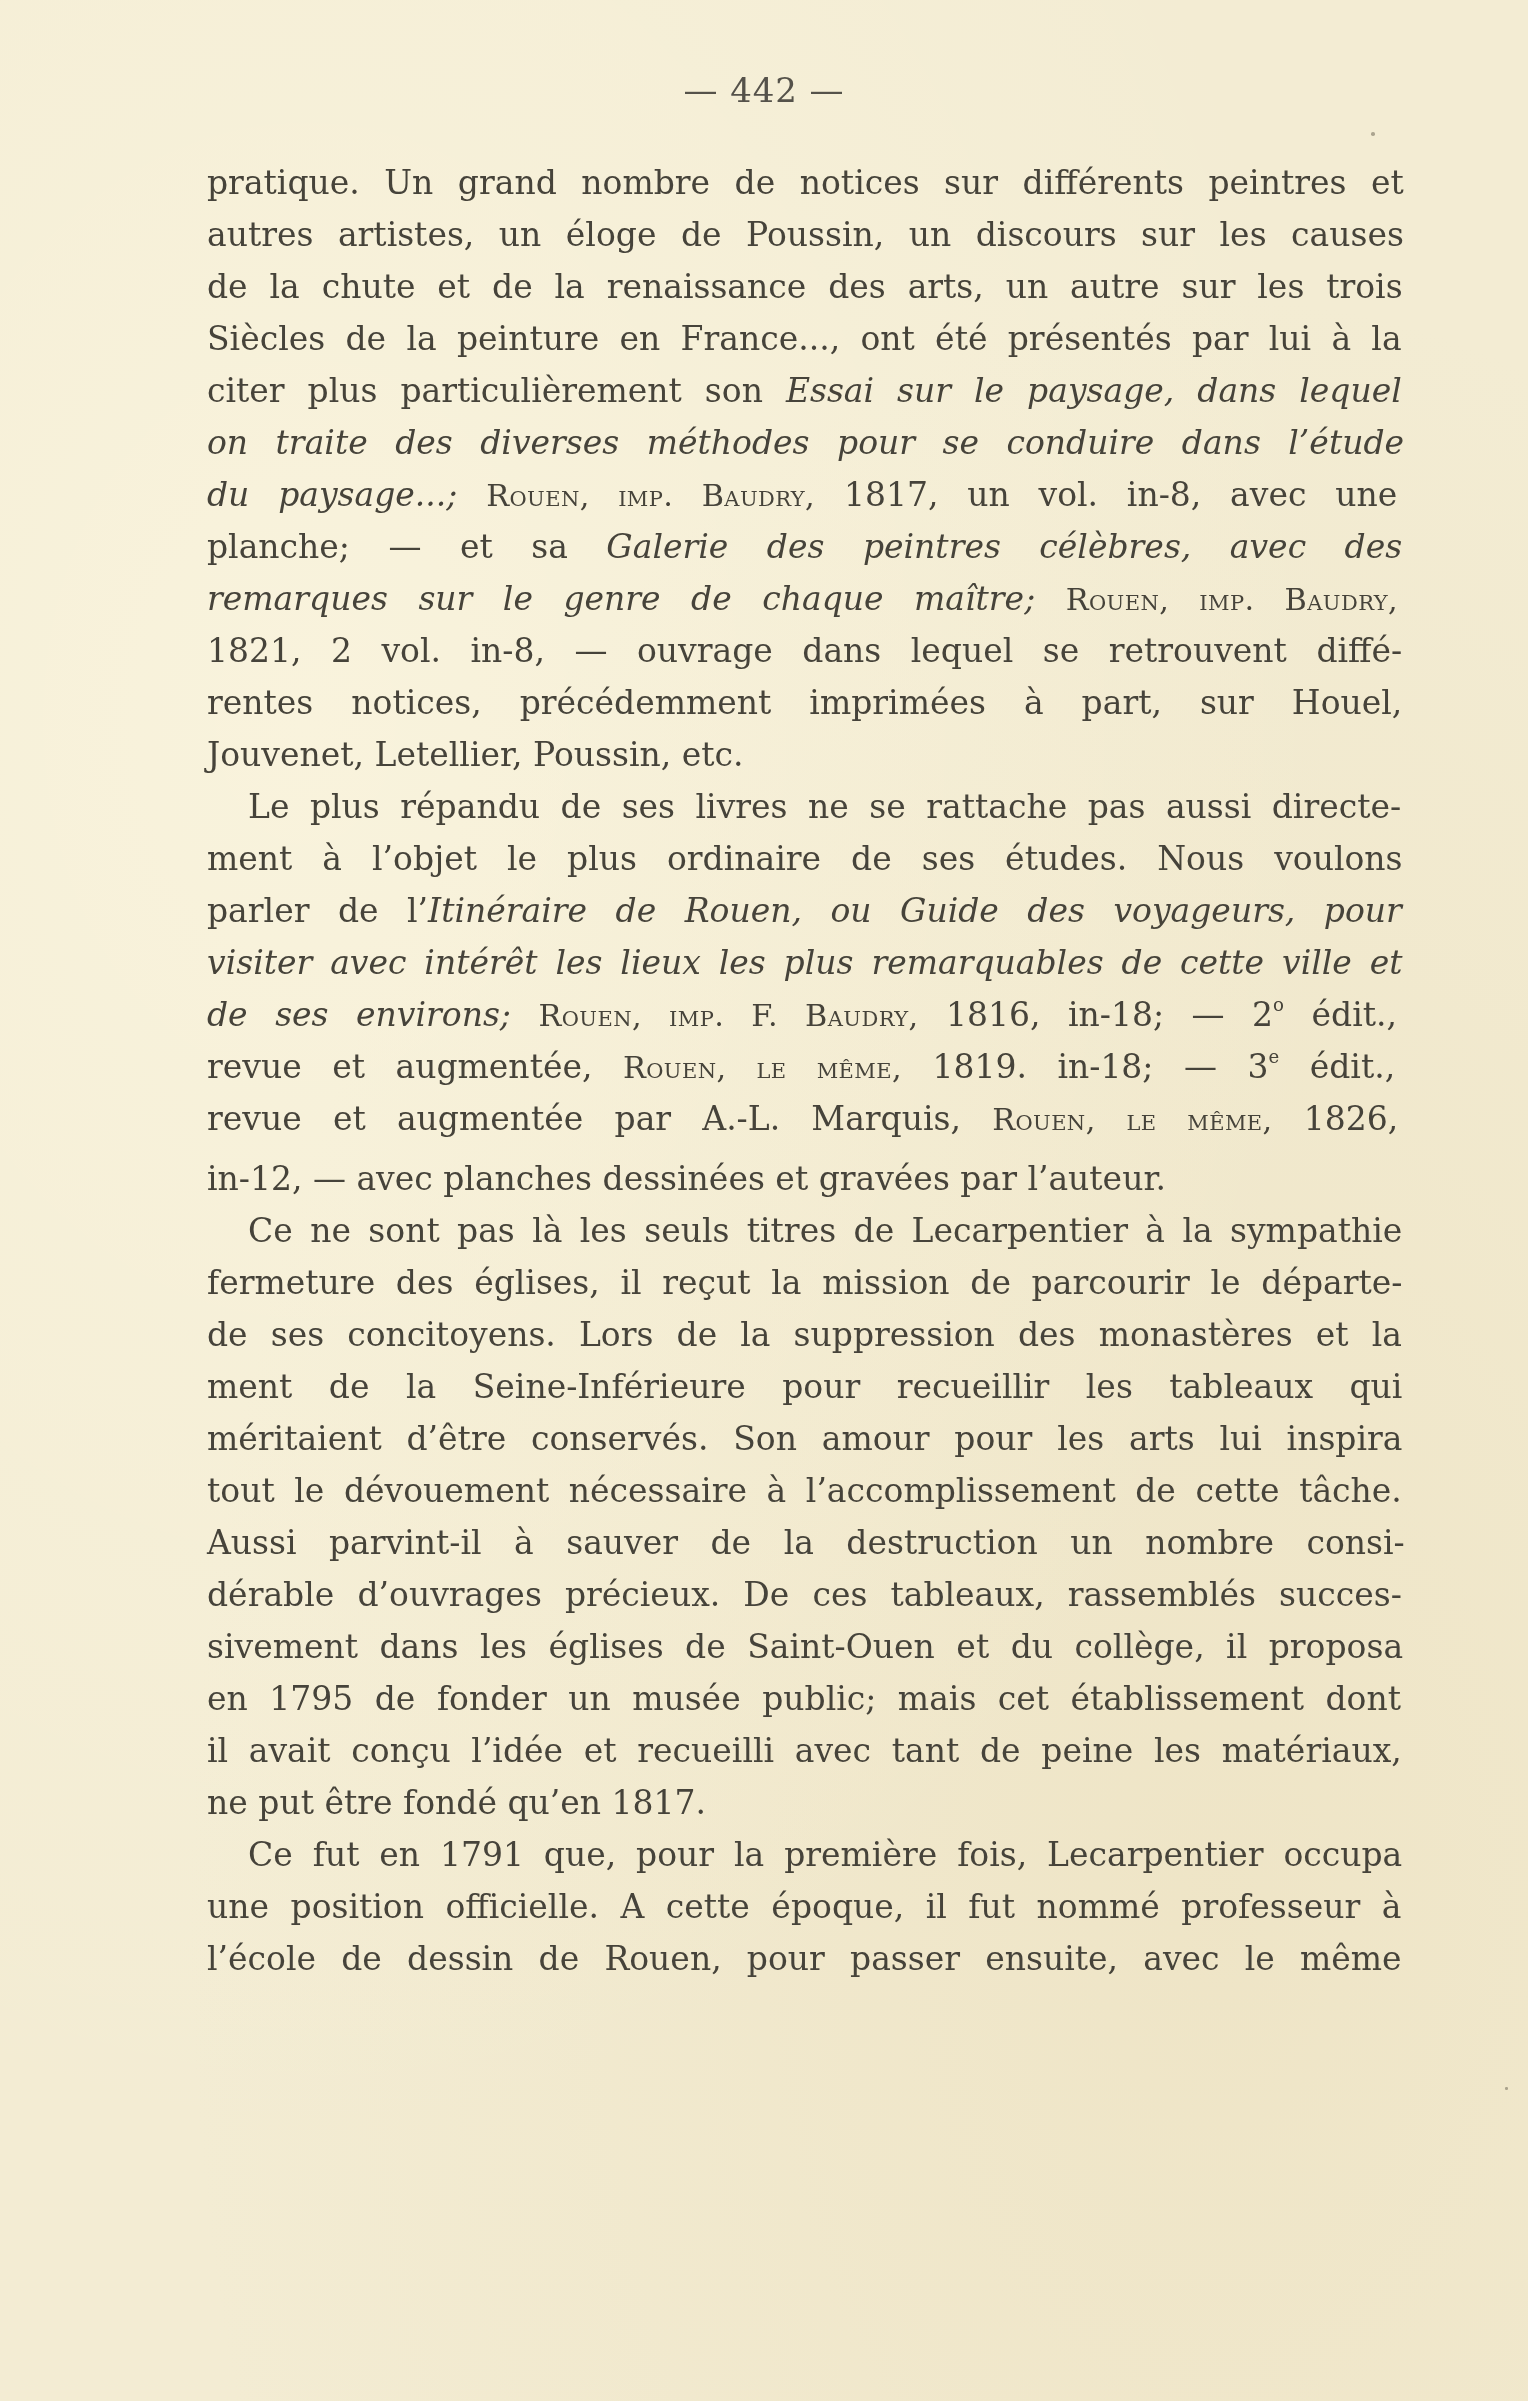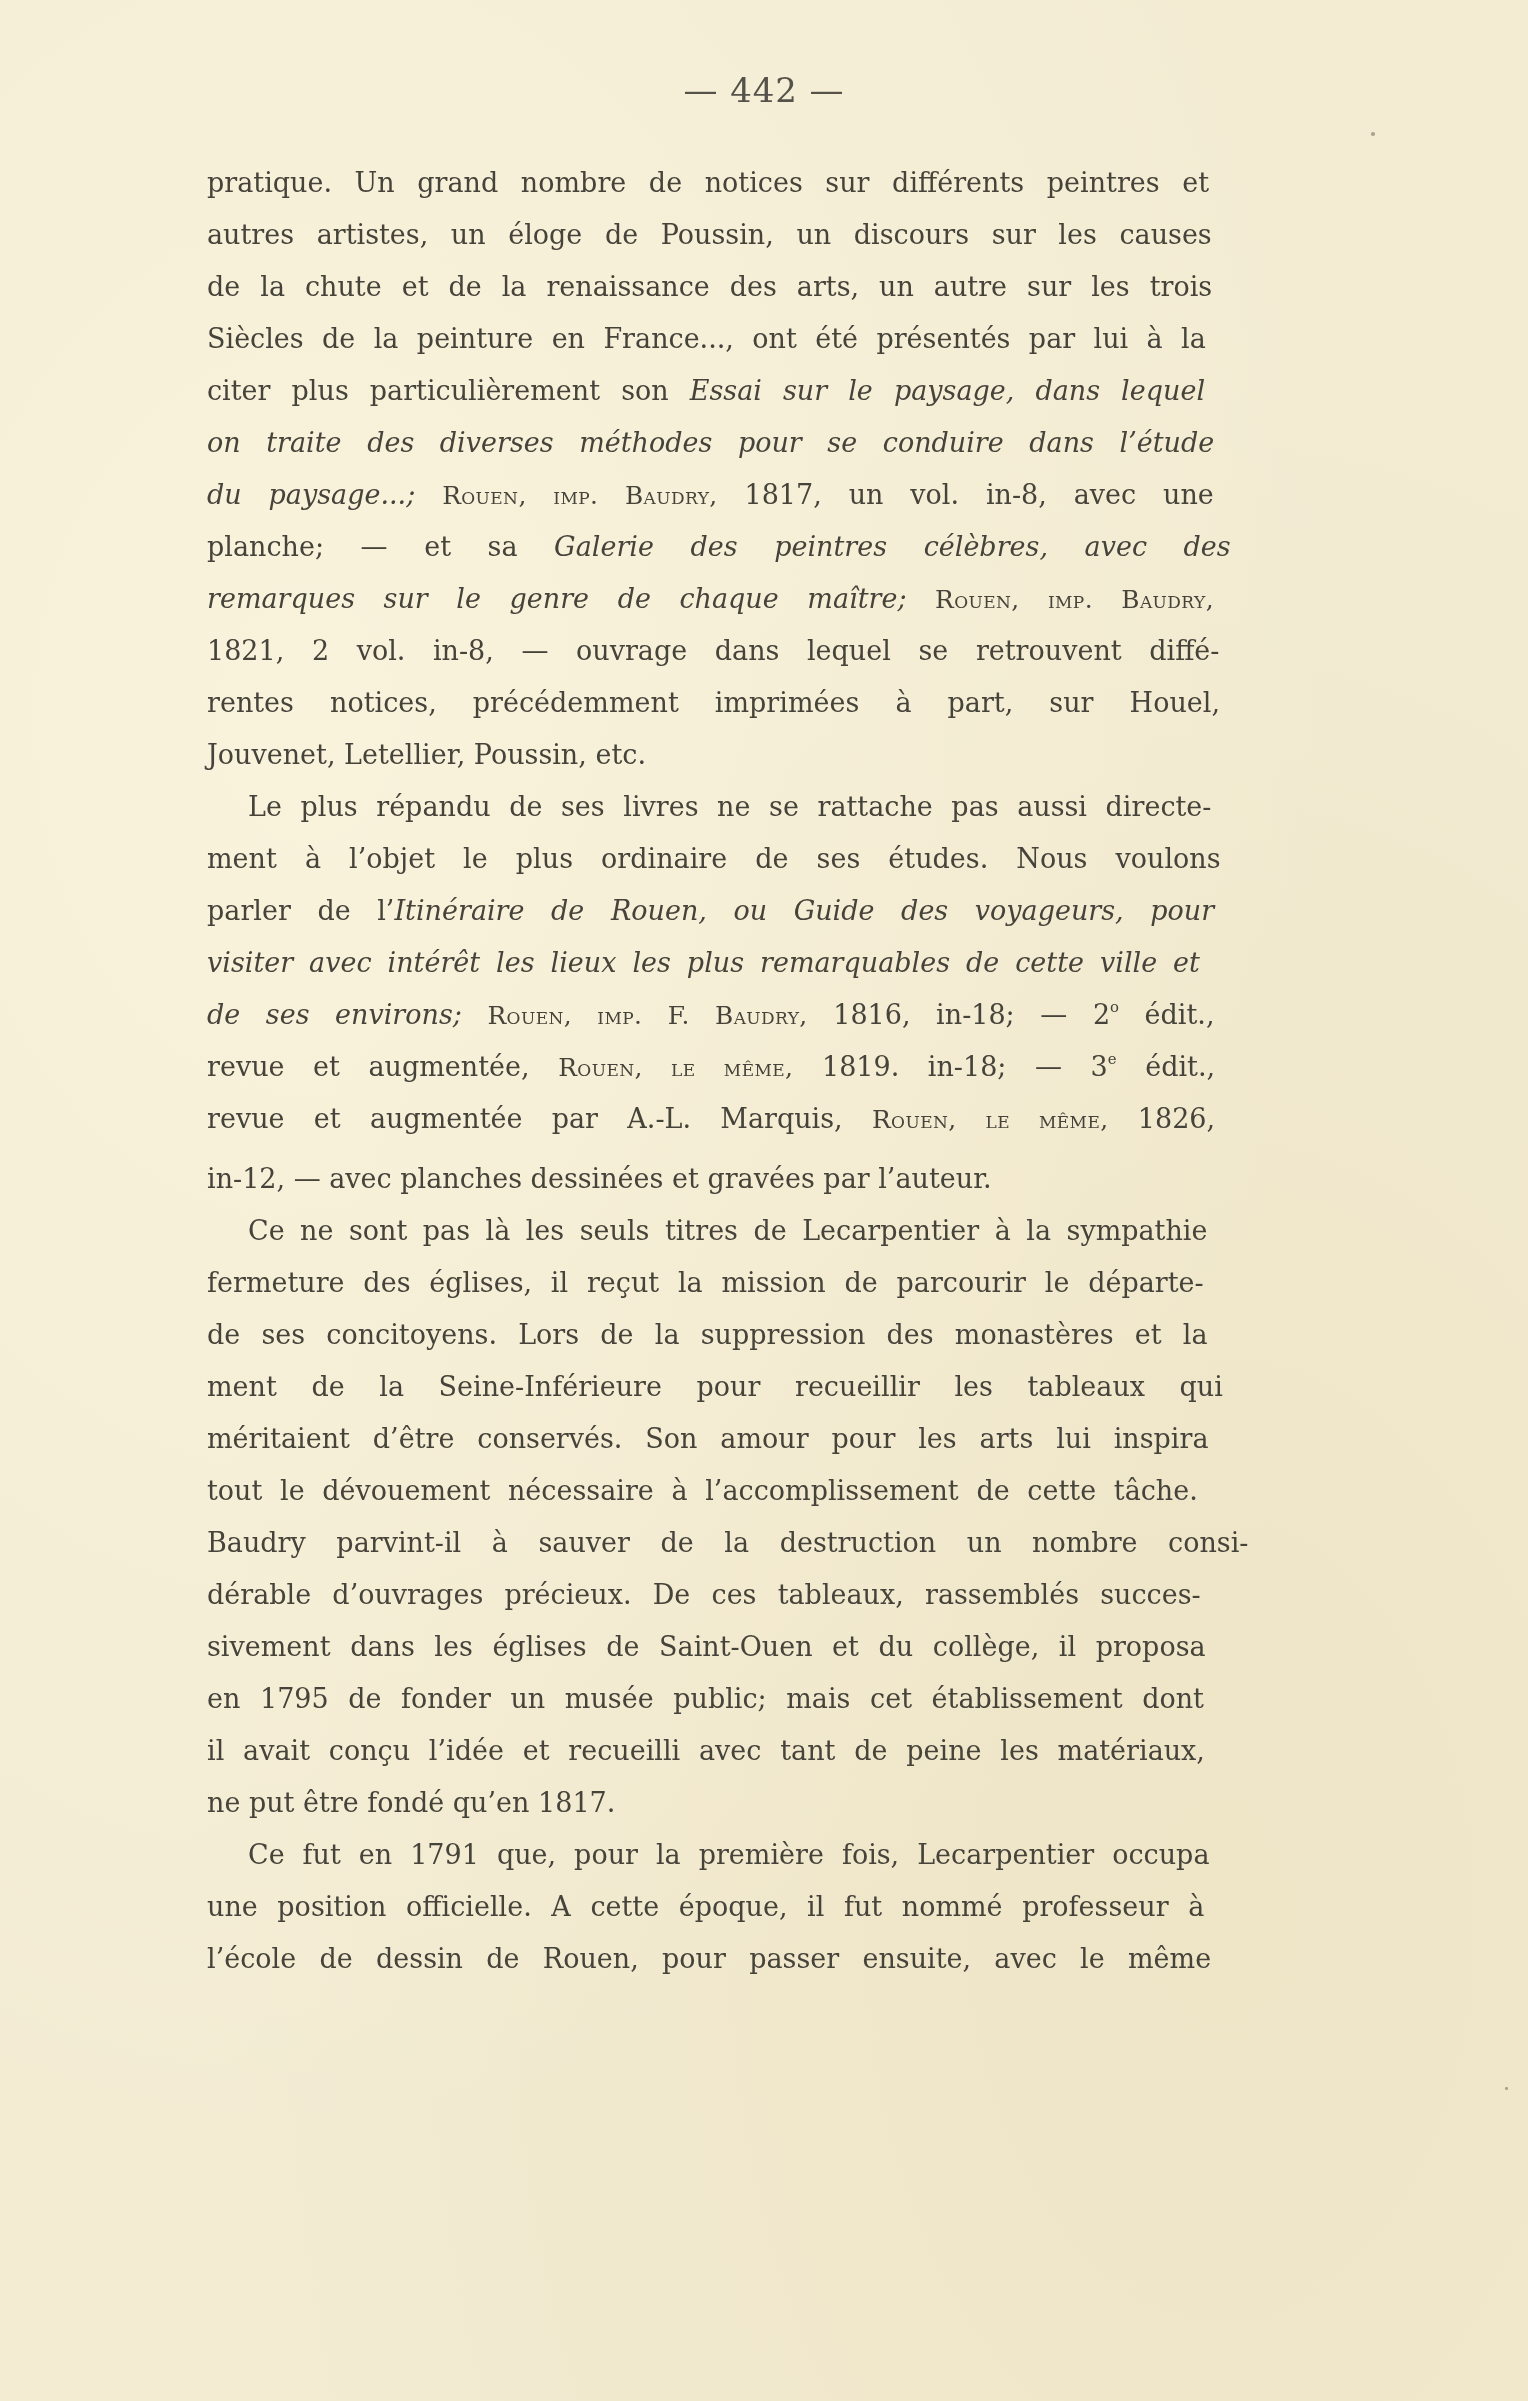--- a/index.html
+++ b/index.html
@@ -31,21 +31,21 @@
   .text-block {
     position: absolute;
     left: 207px;
     top: 157px;
     width: 1195px;
   }
   .line {
     display: block;
     height: 52px;
     line-height: 52px;
-    font-size: 27px;
+    font-size: 33px;
     white-space: nowrap;
     text-align: justify;
     text-align-last: justify;
     overflow: visible;
   }
   .line.last {
     text-align-last: left;
   }
   .line.indent {
     padding-left: 41px;
@@ -87,21 +87,21 @@
     <div class="line" style="text-align: left; text-align-last: left; word-spacing: 17px;"><span style="white-space: nowrap;"><span class="seg it">de ses environs; </span><span class="seg sc">Rouen, imp. F. Baudry,</span><span class="seg"> 1816, in-18; — 2</span><sup>o</sup><span class="seg"> édit.,</span></span></div>
     <div class="line" style="text-align: left; text-align-last: left; word-spacing: 20px;"><span style="white-space: nowrap;"><span class="seg">revue et augmentée, </span><span class="seg sc">Rouen, le même,</span><span class="seg"> 1819. in-18; — 3</span><sup>e</sup><span class="seg"> édit.,</span></span></div>
     <div class="line" style="text-align: left; text-align-last: left; word-spacing: 20.7px;"><span style="white-space: nowrap;"><span class="seg">revue et augmentée par A.-L. Marquis, </span><span class="seg sc">Rouen, le même,</span><span class="seg"> 1826,</span></span></div>
     <div class="line last" style="text-align: left; text-align-last: left; margin-top: 8px;"><span style="white-space: nowrap;"><span class="seg">in-12, — avec planches dessinées et gravées par l’auteur.</span></span></div>
     <div class="line indent" style="text-align: left; text-align-last: left; word-spacing: 6.9px;"><span style="white-space: nowrap;"><span class="seg">Ce ne sont pas là les seuls titres de Lecarpentier à la sympathie</span></span></div>
     <div class="line" style="text-align: left; text-align-last: left; word-spacing: 10.2px;"><span style="white-space: nowrap;"><span class="seg">fermeture des églises, il reçut la mission de parcourir le départe-</span></span></div>
     <div class="line" style="text-align: left; text-align-last: left; word-spacing: 12.6px;"><span style="white-space: nowrap;"><span class="seg">de ses concitoyens. Lors de la suppression des monastères et la</span></span></div>
     <div class="line" style="text-align: left; text-align-last: left; word-spacing: 26px;"><span style="white-space: nowrap;"><span class="seg">ment de la Seine-Inférieure pour recueillir les tableaux qui</span></span></div>
     <div class="line" style="text-align: left; text-align-last: left; word-spacing: 14.3px;"><span style="white-space: nowrap;"><span class="seg">méritaient d’être conservés. Son amour pour les arts lui inspira</span></span></div>
     <div class="line" style="text-align: left; text-align-last: left; word-spacing: 9.1px;"><span style="white-space: nowrap;"><span class="seg">tout le dévouement nécessaire à l’accomplissement de cette tâche.</span></span></div>
-    <div class="line" style="text-align: left; text-align-last: left; word-spacing: 22px;"><span style="white-space: nowrap;"><span class="seg">Baudry parvint-il à sauver de la destruction un nombre consi-</span></span></div>
+    <div class="line" style="text-align: left; text-align-last: left; word-spacing: 22px;"><span style="white-space: nowrap;"><span class="seg">Aussi parvint-il à sauver de la destruction un nombre consi-</span></span></div>
     <div class="line" style="text-align: left; text-align-last: left; word-spacing: 12.6px;"><span style="white-space: nowrap;"><span class="seg">dérable d’ouvrages précieux. De ces tableaux, rassemblés succes-</span></span></div>
     <div class="line" style="text-align: left; text-align-last: left; word-spacing: 11px;"><span style="white-space: nowrap;"><span class="seg">sivement dans les églises de Saint-Ouen et du collège, il proposa</span></span></div>
     <div class="line" style="text-align: left; text-align-last: left; word-spacing: 11px;"><span style="white-space: nowrap;"><span class="seg">en 1795 de fonder un musée public; mais cet établissement dont</span></span></div>
     <div class="line" style="text-align: left; text-align-last: left; word-spacing: 10.2px;"><span style="white-space: nowrap;"><span class="seg">il avait conçu l’idée et recueilli avec tant de peine les matériaux,</span></span></div>
     <div class="line last" style="text-align: left; text-align-last: left;"><span style="white-space: nowrap;"><span class="seg">ne put être fondé qu’en 1817.</span></span></div>
     <div class="line indent" style="text-align: left; text-align-last: left; word-spacing: 9.4px;"><span style="white-space: nowrap;"><span class="seg">Ce fut en 1791 que, pour la première fois, Lecarpentier occupa</span></span></div>
     <div class="line" style="text-align: left; text-align-last: left; word-spacing: 11px;"><span style="white-space: nowrap;"><span class="seg">une position officielle. A cette époque, il fut nommé professeur à</span></span></div>
     <div class="line" style="text-align: left; text-align-last: left; word-spacing: 14.7px;"><span style="white-space: nowrap;"><span class="seg">l’école de dessin de Rouen, pour passer ensuite, avec le même</span></span></div>
   </div>
 

